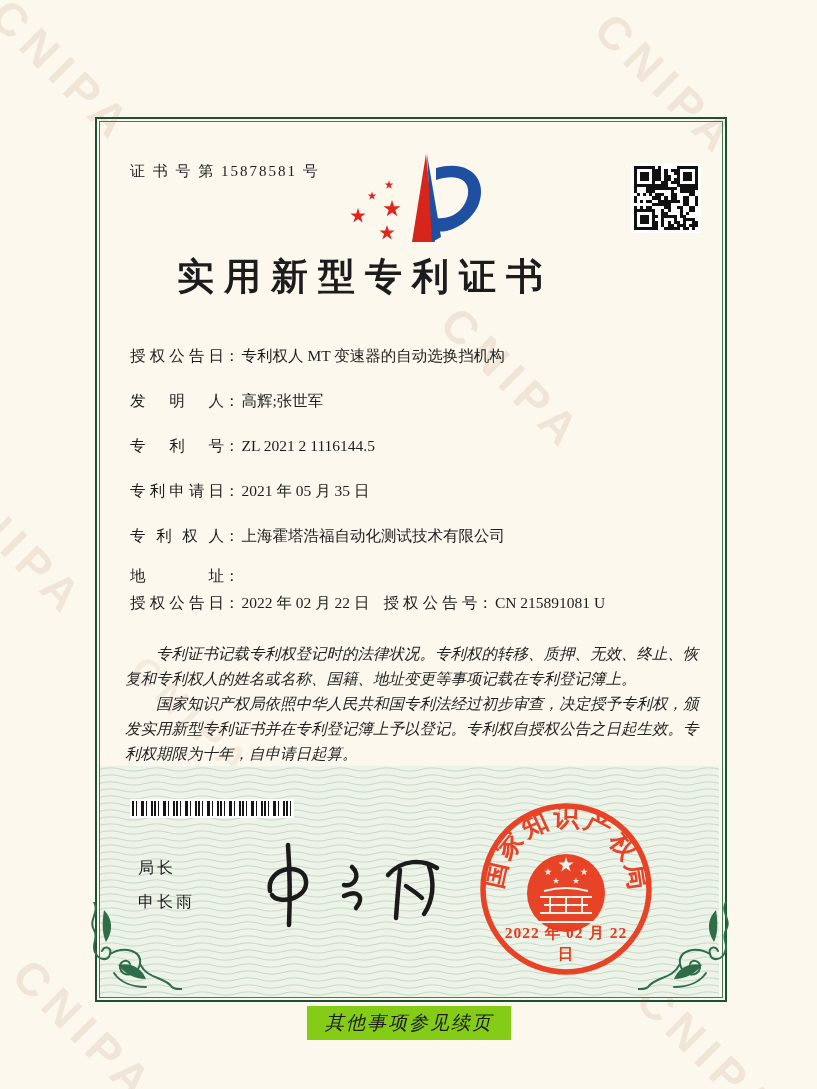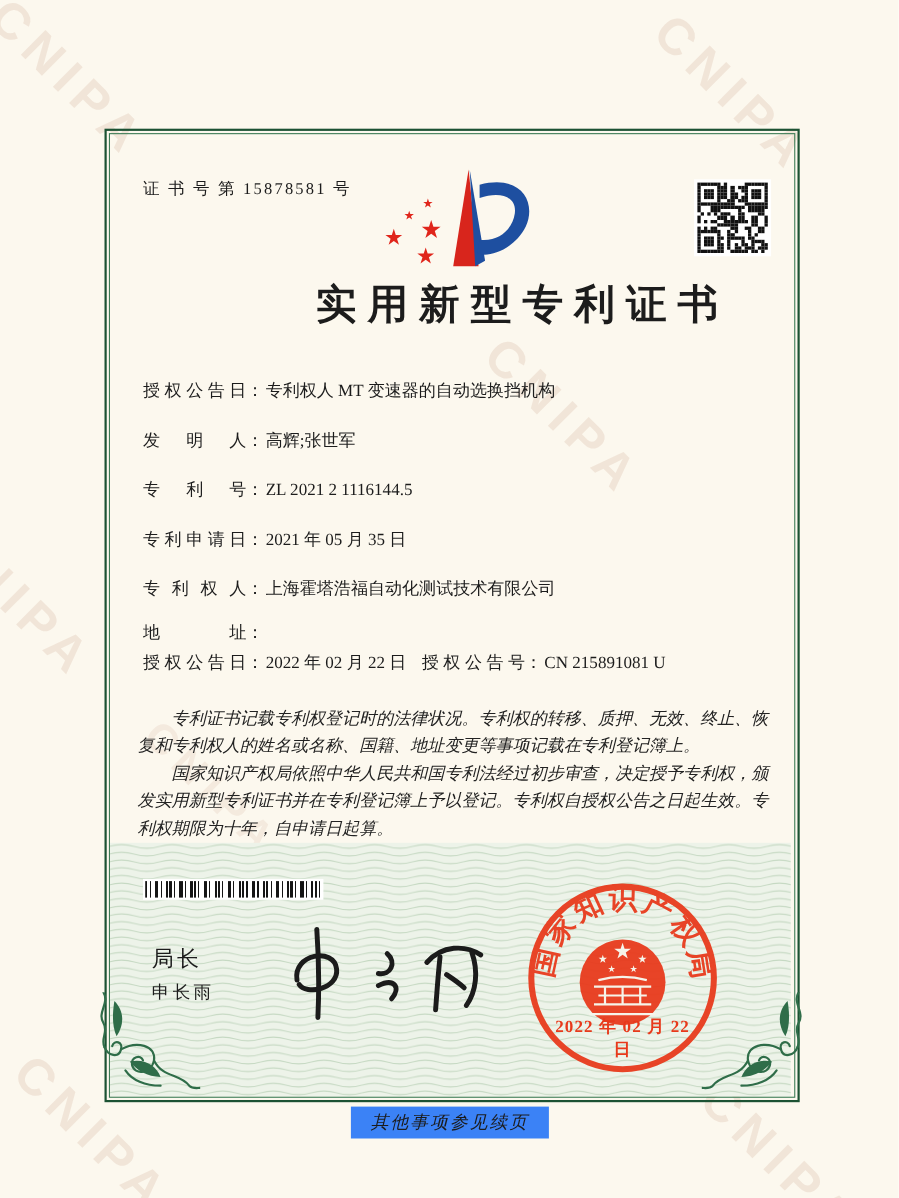--- a/index.html
+++ b/index.html
@@ -22,22 +22,22 @@
   }
   .frame::before { content:""; position:absolute; inset:2px; border:1px solid #3d7c56; }
   
   .band { position:absolute; left:99px; top:766px; z-index:1; }
   .certno { position:absolute; left:130px; top:162px; font-size:15px; letter-spacing:2px; z-index:2; }
   .logo { position:absolute; left:340px; top:150px; z-index:2; }
   .qrbox { position:absolute; left:631px; top:163px; width:70px; height:70px; background:#fff; padding:3px; box-sizing:border-box; z-index:2; }
   .qr { display:grid; width:100%; height:100%; grid-template-rows:repeat(21,1fr); grid-template-columns:repeat(21,1fr); }
   .qr div { background:#111; }
   .title {
-    position:absolute; left:95px; top:252px; width:540px; text-align:right;
-    font-size:37px; font-weight:700; letter-spacing:10px; z-index:2;padding-left:28px;
+    position:absolute; left:95px; top:252px; width:540px; text-align:center;
+    font-size:37px; font-weight:700; letter-spacing:10px; z-index:2;
   }
   .rows { position:absolute; left:130px; top:344px; width:572px; font-size:15.5px; z-index:2; }
   .row { display:flex; line-height:23px; margin-bottom:22px; }
   .lbl { display:inline-block; width:94px; text-align:justify; text-align-last:justify; flex:none; }
   .colon { flex:none; }
   .val { margin-left:2px; }
   .row.addr { margin-top:-5px; }
   .row.addr .val { width:402px; }
   .row.grant { margin-top:-18px; }
   .row.grant .pair2 { margin-left:14px; display:flex; }
@@ -49,31 +49,31 @@
   .barcode {
     position:absolute; left:130px; top:799px; width:164px; height:19px;
     background:#fff; padding:2px; box-sizing:border-box; z-index:3;
   }
   .barcode .bars { width:100%; height:100%;
     background:repeating-linear-gradient(90deg,
       #151515 0 2px, #fff 2px 4px, #151515 4px 5px, #fff 5px 9px,
       #151515 9px 12px, #fff 12px 14px, #151515 14px 15px, #fff 15px 19px,
       #151515 19px 21px, #fff 21px 22px);
   }
-  .sig-title { position:absolute; left:138px; top:858px; font-family:"Liberation Sans",sans-serif; font-size:20px; letter-spacing:3px; z-index:3; }
+  .sig-title { position:absolute; left:138px; top:858px; font-family:"Liberation Sans",sans-serif; font-size:16px; letter-spacing:3px; z-index:3; }
   .sig-name  { position:absolute; left:138px; top:892px; font-family:"Liberation Sans",sans-serif; font-size:16px; letter-spacing:3px; z-index:3; }
   .sig-hand  { position:absolute; left:240px; top:833px; z-index:3; }
   .seal { position:absolute; left:478px; top:801px; z-index:4; }
   .seal-date {
     position:absolute; left:496px; top:923px; width:140px; text-align:center;
     color:#e8391b; font-weight:bold; font-size:15.5px; letter-spacing:1px; z-index:5;
   }
   .pageno { position:absolute; left:95px; top:968px; width:628px; text-align:center; font-size:13.5px; letter-spacing:1px; z-index:3; }
   .contnote { position:absolute; left:95px; top:1006px; width:628px; text-align:center; z-index:2; }
-  .contnote span { display:inline-block; background:#3b82f6; padding:4px 18px; font-size:16px; font-style:italic; letter-spacing:2px; }
+  .contnote span { display:inline-block; background:#84cc16; padding:4px 18px; font-size:19px; font-style:italic; letter-spacing:2px; }
   .flourish { position:absolute; z-index:7; }
   .flourish.fl-left  { left:84px;  top:902px; }
   .flourish.fl-right { left:638px; top:902px; transform:scaleX(-1); }
 </style>
 </head>
 <body>
 
 <div class="page">
 
   <span class="wm" style="left:18px; top:-12px;">CNIPA</span>

